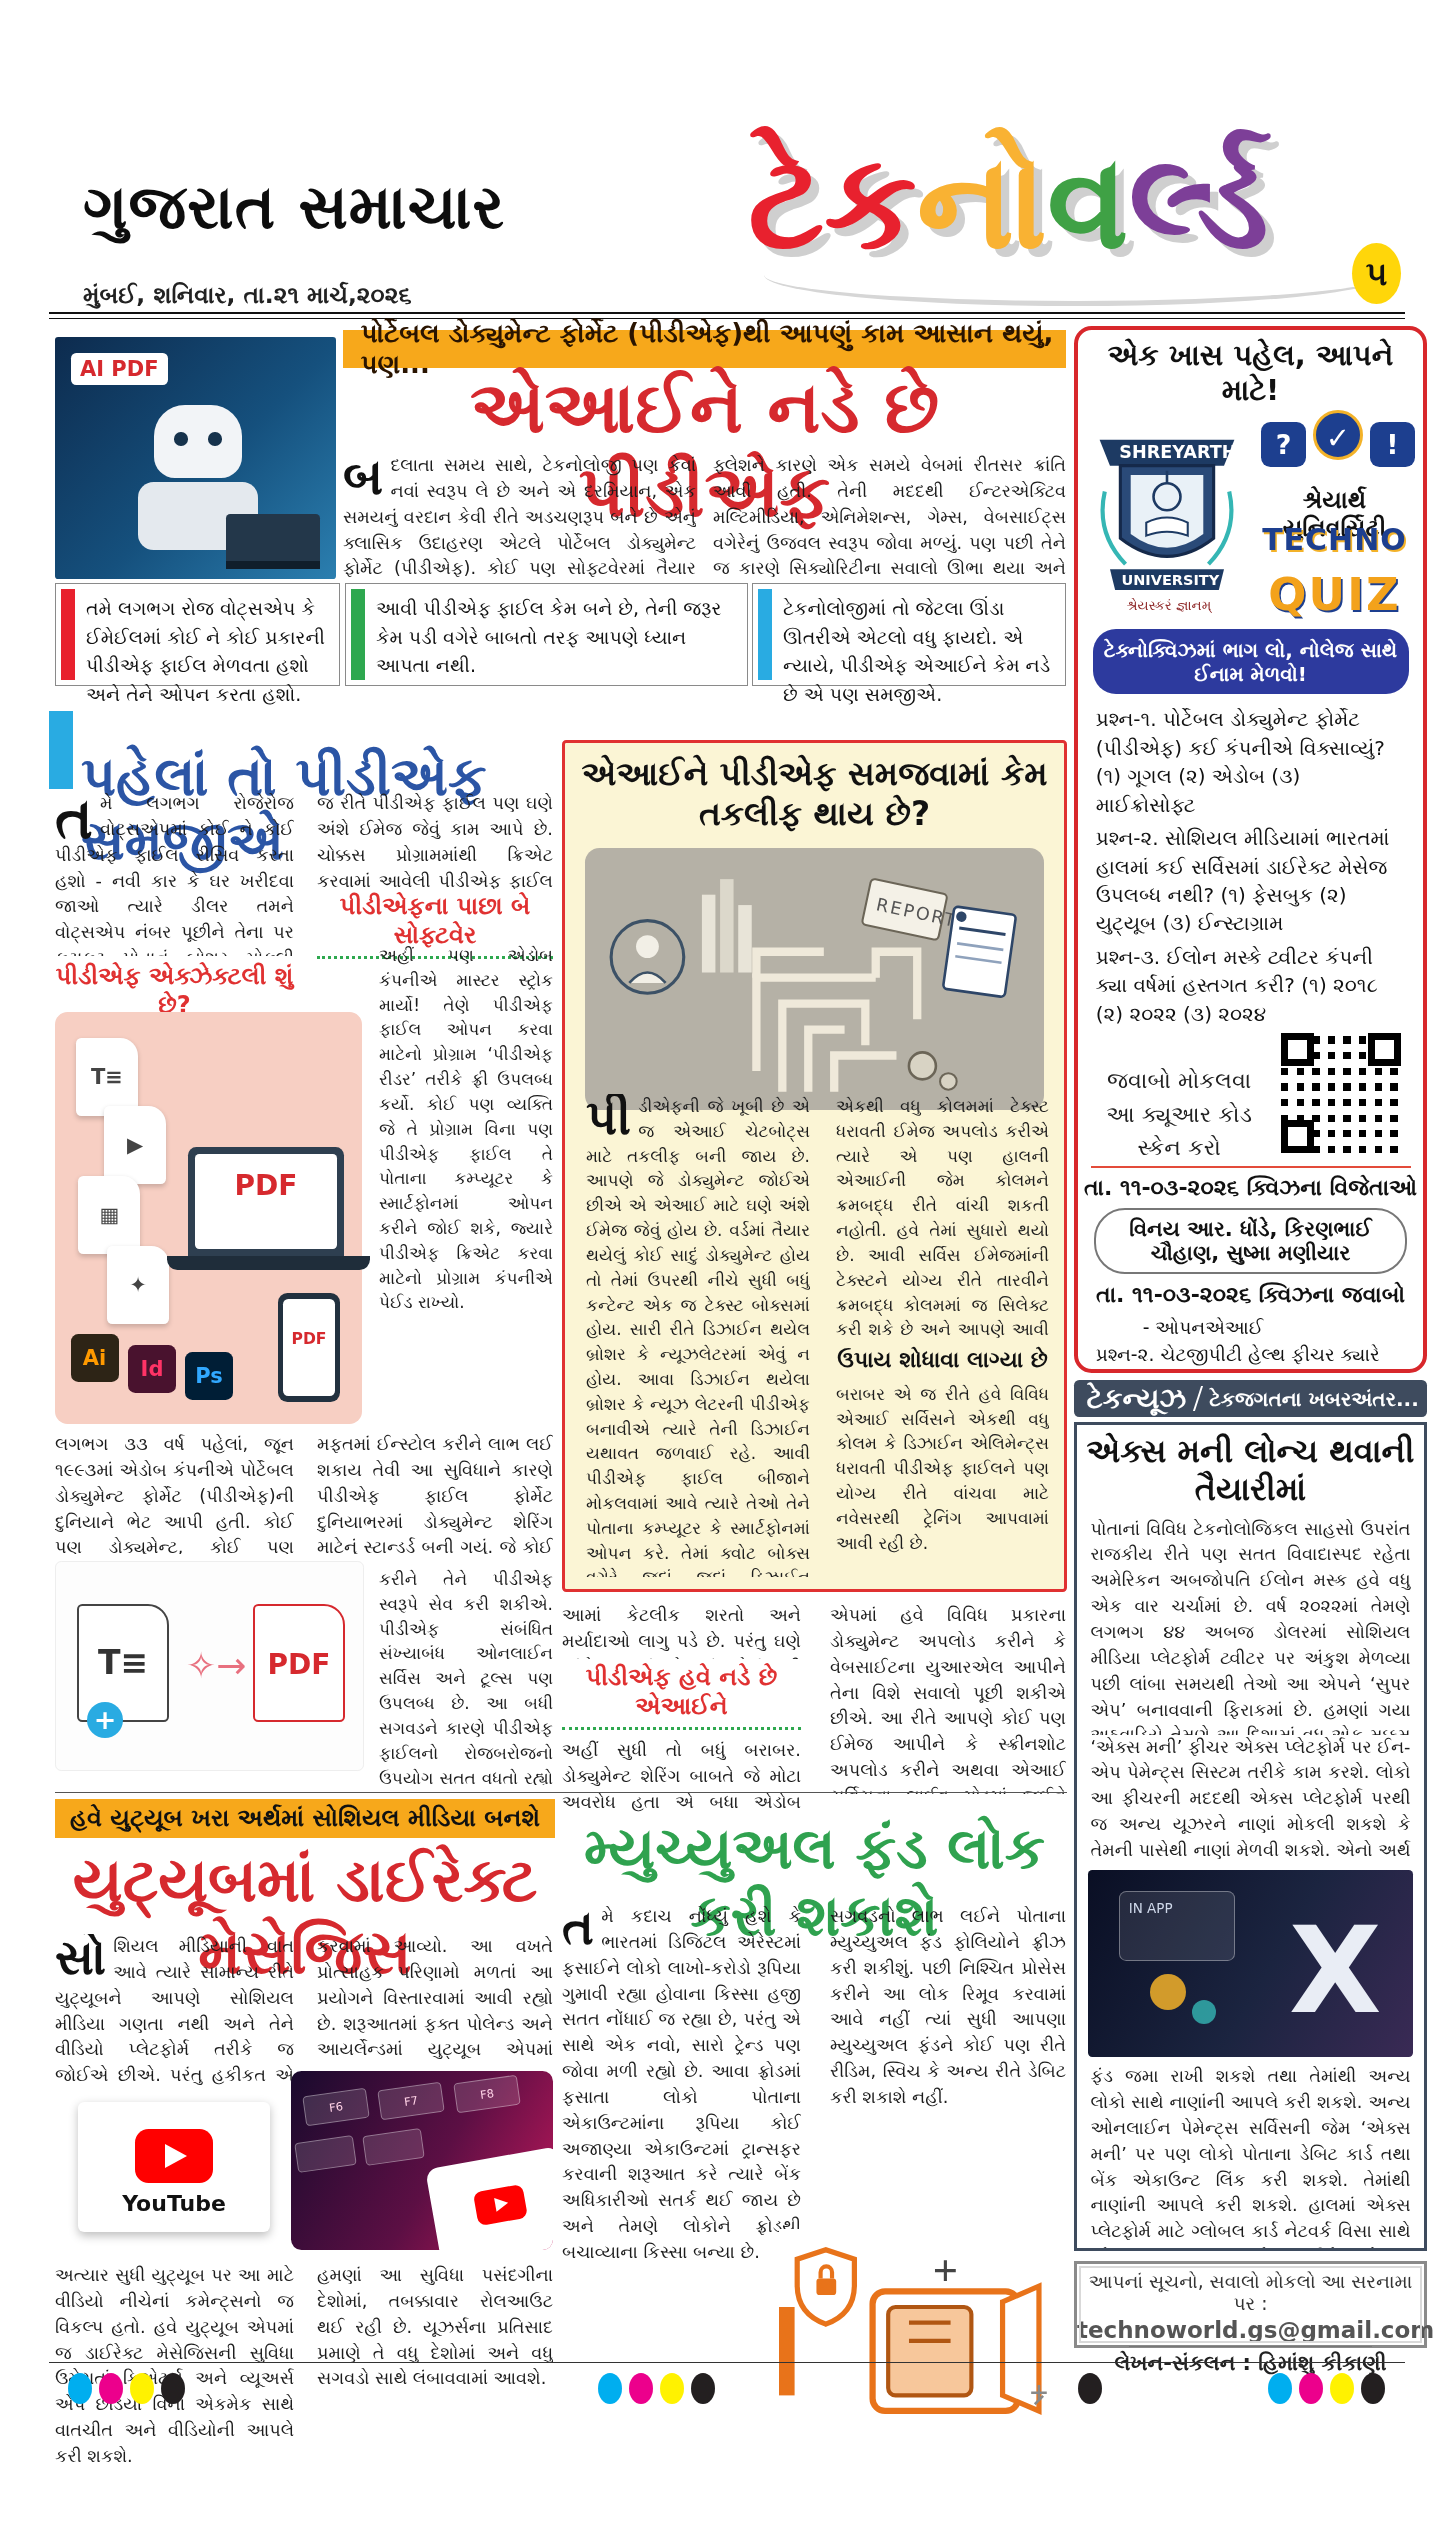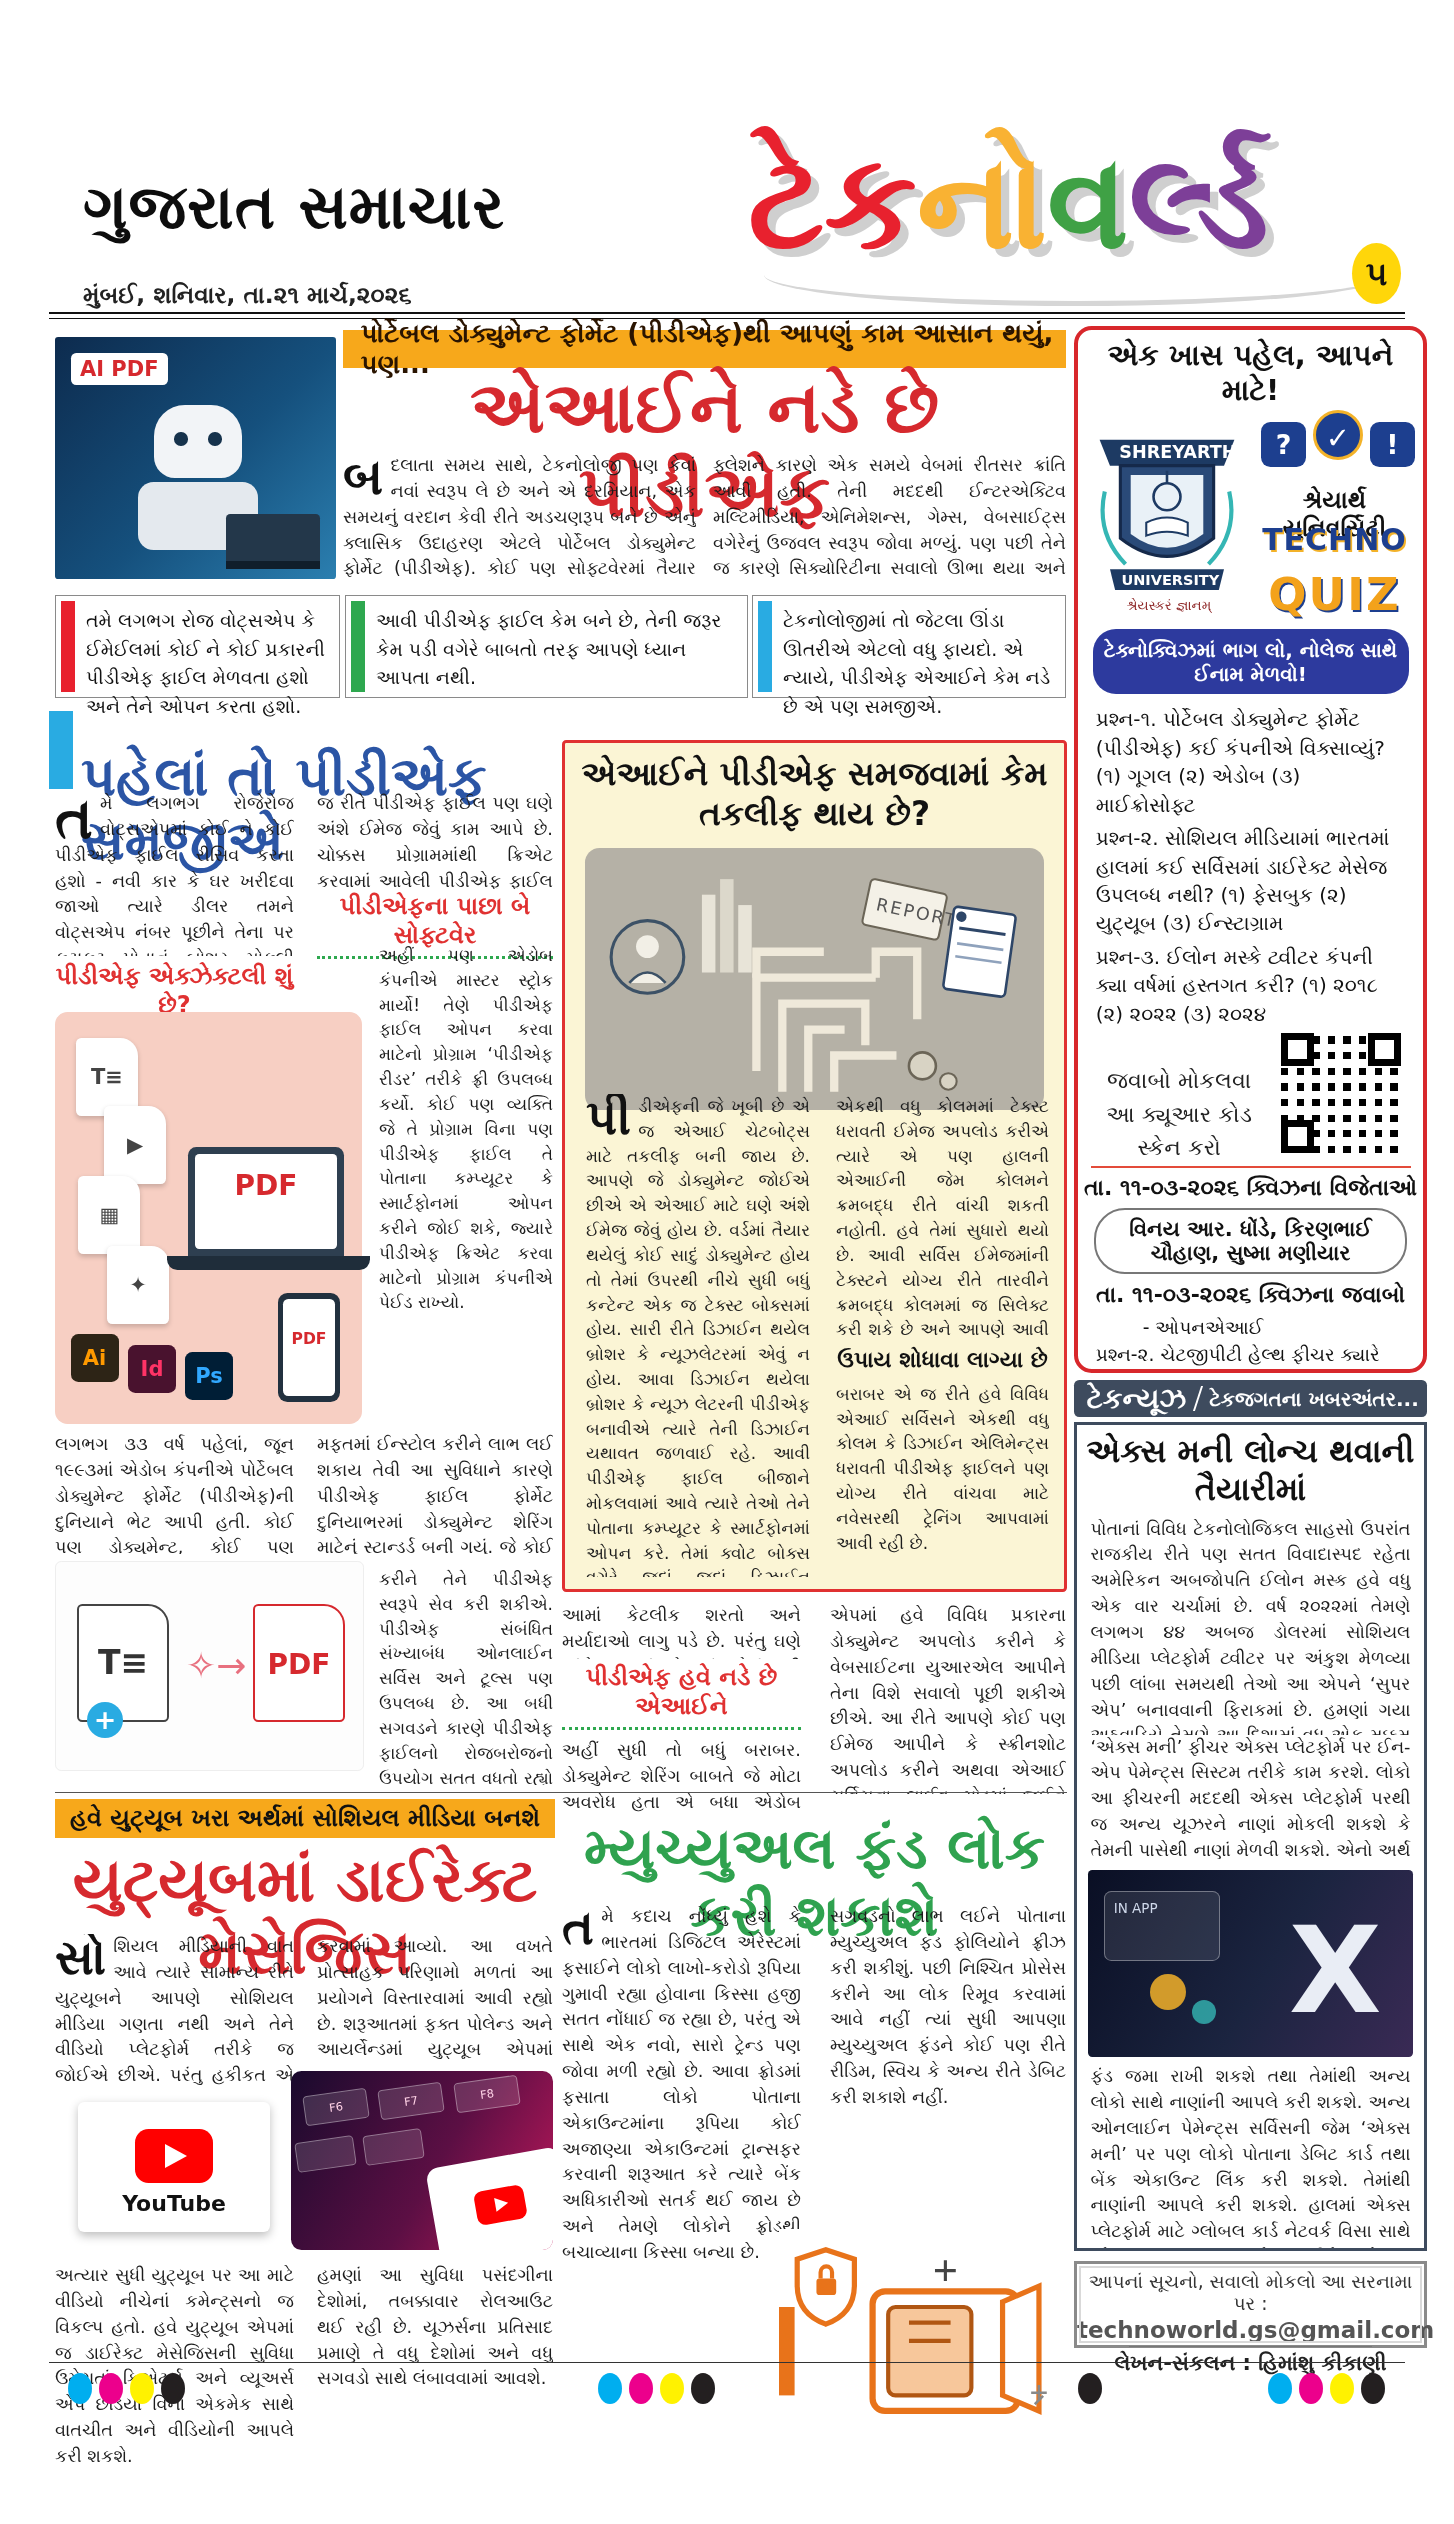--- a/index.html
+++ b/index.html
@@ -4,21 +4,21 @@
 <style>
   html,body{margin:0;padding:0;background:#e8e8e8;}
   #pg{position:relative;width:1455px;height:2525px;background:#ffffff;font-family:"DejaVu Sans",sans-serif;overflow:hidden;}
   .abs{position:absolute;}
   .t{font-size:17.7px;line-height:1.46;color:#1c1c1c;text-align:justify;overflow:hidden;}
   .tb{font-weight:bold;}
   .ctr{text-align:center;}
   .dropcap{float:left;font-size:57px;line-height:.85;font-weight:bold;color:#111;padding:3.1px 7.3px 0 0;}
   .sh-red{color:#E03131;font-weight:bold;font-size:24px;text-align:center;padding-bottom:6.2px;border-bottom:3.1px dotted #2EA84F;margin-bottom:8.3px;line-height:1.2;}
   .colorbar{position:absolute;left:5.2px;top:5.2px;bottom:5.2px;width:13.5px;}
-  .hbox{border:1.6px solid #8a8a8a;background:#fff;padding:10.4px 13.5px 10.4px 30px;font-size:19px;line-height:1.5;color:#111;position:absolute;box-sizing:border-box;margin-top:12px;}
+  .hbox{border:1.6px solid #8a8a8a;background:#fff;padding:10.4px 13.5px 10.4px 30px;font-size:19px;line-height:1.5;color:#111;position:absolute;box-sizing:border-box;}
   .qz-q{font-size:20px;line-height:1.42;color:#111;margin:0 0 5.2px 0;}
   .dot{position:absolute;width:24px;height:31px;border-radius:50%;}
   .key{position:absolute;height:28px;border-radius:4.2px;background:rgba(255,255,255,.14);border:0.5px solid rgba(255,255,255,.35);color:#ffd2e6;font-size:11.4px;text-align:center;line-height:28px;}
   .doc-ic{position:absolute;width:62px;height:78px;background:#fff;border-radius:5.2px 17.7px 5.2px 5.2px;box-shadow:0 2.1px 5.2px rgba(0,0,0,.18);color:#444;font-size:21px;text-align:center;line-height:78px;font-weight:bold;}
   .applet{width:48px;height:48px;border-radius:7.3px;color:#fff;font-size:21px;font-weight:bold;text-align:center;line-height:48px;position:absolute;}
   .redline{height:2.6px;background:#E34B3A;margin:7.3px 12.5px;}
 </style>
 </head>
 <body>
 
@@ -228,21 +228,21 @@
     <span style="font-size:20px;color:#fff;font-weight:bold;">ટેકજગતના ખબરઅંતર...</span>
   </div>
 
   <div class="abs" style="left:1074px;top:1422px;width:353px;height:829px;border:3.6px solid #3E4B5E;background:#fff;box-sizing:border-box;overflow:hidden;">
     <div class="ctr tb" style="margin-top:7.3px;font-size:32px;color:#111;">એક્સ મની લોન્ચ થવાની તૈયારીમાં</div>
     <div class="t" style="margin:8.3px 13.5px 0 13.5px;font-size:17.7px;height:218px;">પોતાનાં વિવિધ ટેકનોલોજિકલ સાહસો ઉપરાંત રાજકીય રીતે પણ સતત વિવાદાસ્પદ રહેતા અમેરિકન અબજોપતિ ઈલોન મસ્ક હવે વધુ એક વાર ચર્ચામાં છે. વર્ષ ૨૦૨૨માં તેમણે લગભગ ૪૪ અબજ ડોલરમાં સોશિયલ મીડિયા પ્લેટફોર્મ ટ્વીટર પર અંકુશ મેળવ્યા પછી લાંબા સમયથી તેઓ આ એપને ‘સુપર એપ’ બનાવવાની ફિરાકમાં છે. હમણાં ગયા અઠવાડિયે તેમણે આ દિશામાં વધુ એક મક્કમ પગલું ભર્યું. પોતાની એક પોસ્ટમાં તેમણે જાહેર કર્યું કે એક્સ પ્લેટફોર્મ પર ‘એક્સ મની’ નામનું આગામી ડિજિટલ પેમેન્ટ ફીચર એપ્રિલ ૨૦૨૬ સુધીમાં પ્રારંભિક તબક્કામાં લોન્ચ થઈ જશે.</div>
     <div class="t" style="margin:0 13.5px;font-size:17.7px;height:128px;">‘એક્સ મની’ ફીચર એક્સ પ્લેટફોર્મ પર ઈન-એપ પેમેન્ટ્સ સિસ્ટમ તરીકે કામ કરશે. લોકો આ ફીચરની મદદથી એક્સ પ્લેટફોર્મ પરથી જ અન્ય યૂઝરને નાણાં મોકલી શકશે કે તેમની પાસેથી નાણાં મેળવી શકશે. એનો અર્થ એ થયો કે થોડા સમયમાં એક્સ પ્લેટફોર્મ પર મેસેજ, ઈમેજ કે વીડિયો જેવા કન્ટેન્ટની આપલેની સાથોસાથ નાણાંની આપલે પણ શક્ય બનશે.</div>
 
     <div style="margin:7.3px 11.4px;height:187px;background:linear-gradient(120deg,#0a0f24 0%,#1b2440 55%,#3a2a55 100%);border-radius:4.2px;position:relative;overflow:hidden;">
       <div class="abs" style="right:31px;top:31px;font-size:120px;font-weight:900;color:#e9edf5;font-family:'DejaVu Sans',sans-serif;">X</div>
-      <div class="abs" style="left:16px;top:21px;width:114px;height:68px;background:rgba(255,255,255,.10);border:1px solid rgba(255,255,255,.35);border-radius:7.3px;">
+      <div class="abs" style="left:31px;top:21px;width:114px;height:68px;background:rgba(255,255,255,.10);border:1px solid rgba(255,255,255,.35);border-radius:7.3px;">
         <div style="margin:8.3px;font-size:13.5px;color:#cfd8ea;">IN APP</div>
       </div>
       <div class="abs" style="left:62px;top:104px;width:36px;height:36px;border-radius:50%;background:#f3b229;opacity:.85;"></div>
       <div class="abs" style="left:104px;top:130px;width:24px;height:24px;border-radius:50%;background:#35b6b4;opacity:.8;"></div>
     </div>
     <div class="t" style="margin:0 13.5px;font-size:17.7px;height:223px;">ફંડ જમા રાખી શકશે તથા તેમાંથી અન્ય લોકો સાથે નાણાંની આપલે કરી શકશે. અન્ય ઓનલાઈન પેમેન્ટ્સ સર્વિસની જેમ ‘એક્સ મની’ પર પણ લોકો પોતાના ડેબિટ કાર્ડ તથા બેંક એકાઉન્ટ લિંક કરી શકશે. તેમાંથી નાણાંની આપલે કરી શકશે. હાલમાં એક્સ પ્લેટફોર્મ માટે ગ્લોબલ કાર્ડ નેટવર્ક વિસા સાથે જોડાણ કરવામાં આવ્યું છે. કંપનીને યુએસનાં સંખ્યાબંધ સ્ટેટમાં ઓનલાઈન પેમેન્ટ માટે જરૂરી લાયસન્સ મળી ગયું છે. અલબત્ત આ ફીચર વિશ્વના અન્ય દેશોમાં ક્યારે અને કેવી રીતે લોન્ચ થશે તે વિશે સ્પષ્ટતા નથી. જો તે ભારતમાં આવશે તો અહીં તે યુપીઆઈ સાથે પણ કનેક્ટ થાય તો નવાઈ નહીં.</div>
 
   </div>
 
   <div class="abs ctr" style="left:55px;top:1799px;width:500px;height:39px;background:#F7A81B;font-size:24px;font-weight:bold;color:#111;line-height:39px;">હવે યુટ્યૂબ ખરા અર્થમાં સોશિયલ મીડિયા બનશે</div>

